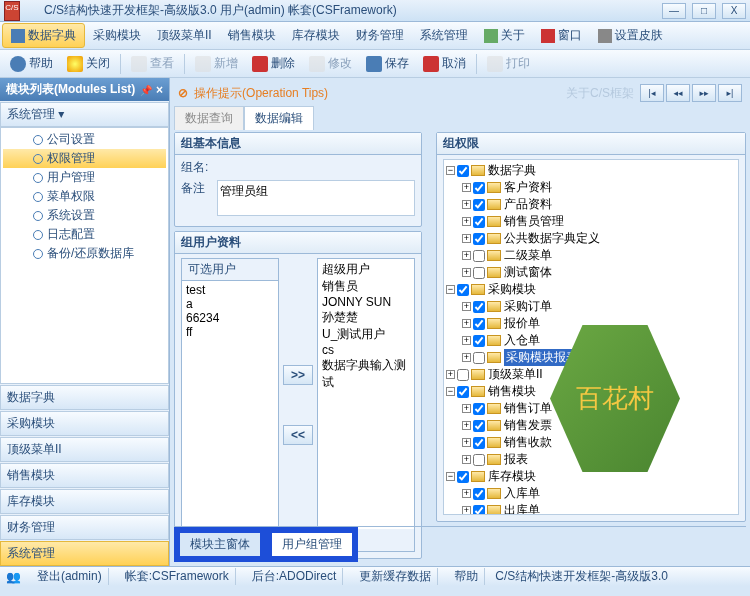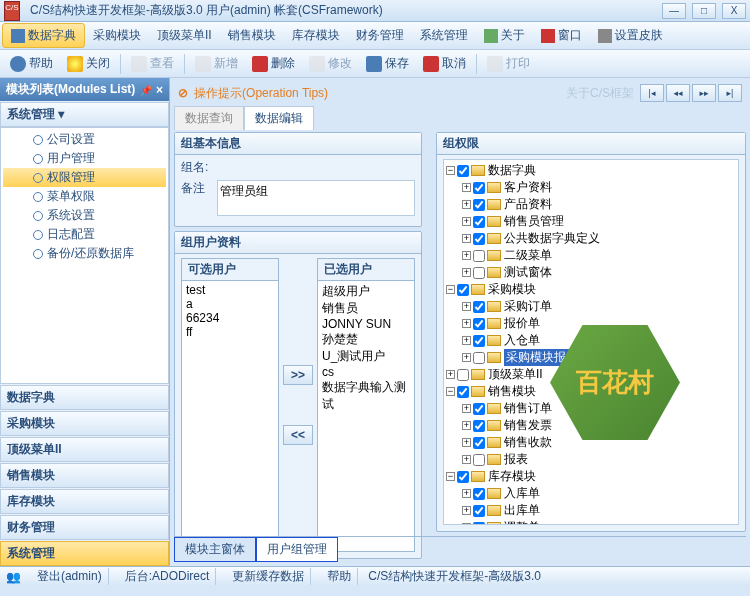--- a/index.html
+++ b/index.html
@@ -1,34 +1,34 @@
 <!DOCTYPE html>
 <html><head>
 <meta charset="utf-8">
 <style>
 *{box-sizing:border-box;margin:0;padding:0;font-family:"Microsoft YaHei","SimSun",sans-serif;font-size:12px}
 body{background:#d7e7f7;width:750px;height:596px;overflow:hidden;position:relative}
 .titlebar{height:22px;background:linear-gradient(#e8f1fb,#cde2f5);display:flex;align-items:center;padding:0 4px;border-bottom:1px solid #9cb9d8}
 .titlebar .app-icon{width:16px;height:20px;background:#c43;border:1px solid #822;font-size:8px;color:#fff;text-align:center;line-height:12px}
-.titlebar .title{margin-left:10px;color:#2a4e7a}
+.titlebar .title{margin-left:24px;color:#2a4e7a}
 .titlebar .win-controls{margin-left:auto;display:flex;gap:6px}
 .titlebar .win-btn{width:24px;height:16px;background:linear-gradient(#f7fbff,#d5e6f5);border:1px solid #9cb9d8;text-align:center;font-size:10px;color:#2a4e7a;line-height:14px;cursor:pointer}
 .menubar{height:28px;background:linear-gradient(#f7fbff,#d7e7f7);display:flex;align-items:center;border-bottom:1px solid #b8cde2;padding:0 2px}
 .menu-item{padding:3px 8px;display:flex;align-items:center;gap:3px;color:#2a4e7a;cursor:pointer}
 .menu-item.active{background:linear-gradient(#ffe9a8,#ffd156);border:1px solid #e5b83c;border-radius:3px}
 .mi-icon{width:14px;height:14px;display:inline-block}
 .toolbar{height:28px;background:linear-gradient(#f7fbff,#d7e7f7);display:flex;align-items:center;border-bottom:1px solid #b8cde2;padding:0 4px;gap:2px}
 .tb-btn{padding:2px 6px;display:flex;align-items:center;gap:3px;color:#2a4e7a;cursor:pointer}
 .tb-sep{width:1px;height:20px;background:#b8cde2;margin:0 2px}
 .tb-icon{width:16px;height:16px;display:inline-block;border-radius:2px}
 .main-area{display:flex;height:488px}
 .sidebar{width:170px;background:#e8f1fb;border-right:1px solid #9cb9d8;display:flex;flex-direction:column}
 .panel-hdr{background:linear-gradient(#6b9ed2,#4a7db5);color:#fff;padding:3px 6px;font-weight:bold;display:flex;align-items:center;justify-content:space-between}
 .panel-hdr .pin{font-size:10px}
-.acc-hdr{background:linear-gradient(#f7fbff,#d7e7f7);border:1px solid #b8cde2;padding:3px 6px;font-weight:bold;color:#2a4e7a;cursor:pointer;margin-top:1px}
+.acc-hdr{background:linear-gradient(#f7fbff,#d7e7f7);border:1px solid #b8cde2;padding:3px 6px;font-weight:normal;color:#2a4e7a;cursor:pointer;margin-top:1px}
 .acc-hdr.active{background:linear-gradient(#ffe9a8,#ffd156);border:1px solid #e5b83c}
 .tree-area{flex:1;background:#fff;border:1px solid #b8cde2;overflow:auto;padding:2px}
 .tree-node{padding:1px 2px 1px 14px;cursor:pointer;white-space:nowrap;position:relative}
 .tree-node::before{content:"";position:absolute;left:2px;top:4px;width:8px;height:8px;border:1px solid #888;background:#fff;font-size:8px;line-height:6px;text-align:center}
 .tree-node.expanded::before{content:"−"}
 .tree-child{padding:1px 2px 1px 30px;cursor:pointer;white-space:nowrap;color:#2a4e7a}
 .tree-child.sel{background:linear-gradient(#ffe9a8,#ffd156)}
 .tree-child .dot{display:inline-block;width:10px;height:10px;border:1px solid #4a7db5;border-radius:50%;margin-right:4px;vertical-align:middle}
 .content{flex:1;background:#d7e7f7;display:flex;flex-direction:column;padding:4px;gap:2px}
 .tips-bar{display:flex;align-items:center;gap:6px;padding:2px 4px}
@@ -43,37 +43,37 @@
 .left-col{flex:1;display:flex;flex-direction:column;gap:4px;min-width:0}
 .right-col{width:310px;display:flex;flex-direction:column;min-width:0}
 .grp{border:1px solid #9cb9d8;background:#eaf2fb;padding:6px;border-radius:2px}
 .grp-title{color:#2a4e7a;font-weight:bold;margin:-6px -6px 4px -6px;padding:2px 6px;border-bottom:1px solid #9cb9d8;background:linear-gradient(#f7fbff,#e0ecf7)}
 .form-row{display:flex;align-items:flex-start;gap:6px;margin-bottom:4px}
 .form-label{width:30px;color:#2a4e7a}
 .form-input{flex:1;border:1px solid #b8cde2;padding:2px;background:#f5f5f5;color:#888}
 .form-textarea{flex:1;border:1px solid #b8cde2;padding:2px;background:#fff;height:36px;resize:none}
 .user-area{display:flex;gap:4px;flex:1}
 .user-col{flex:1;border:1px solid #9cb9d8;background:#eaf2fb}
-.user-col-hdr{padding:2px 6px;color:#2a4e7a;font-weight:bold;border-bottom:1px solid #9cb9d8}
+.user-col-hdr{padding:2px 6px;color:#2a4e7a;font-weight:normal;border-bottom:1px solid #9cb9d8}
 .user-list{background:#fff;height:270px;overflow:auto;padding:2px}
 .user-item{padding:0 2px;cursor:pointer}
 .move-btns{display:flex;flex-direction:column;justify-content:center;gap:40px}
 .move-btn{width:30px;height:20px;background:linear-gradient(#f7fbff,#d5e6f5);border:1px solid #9cb9d8;cursor:pointer;font-weight:bold;color:#2a4e7a}
 .perm-tree{flex:1;background:#fff;border:1px solid #b8cde2;overflow:auto;padding:2px;position:relative}
 .pt-row{white-space:nowrap;padding:0;cursor:pointer;display:flex;align-items:center}
 .pt-exp{display:inline-block;width:9px;height:9px;border:1px solid #888;text-align:center;line-height:7px;font-size:9px;margin-right:2px;flex-shrink:0;background:#fff}
 .pt-cb{width:12px;height:12px;margin-right:2px;flex-shrink:0}
 .pt-folder{display:inline-block;width:14px;height:11px;background:linear-gradient(#ffe9a8,#e5b83c);border:1px solid #c89420;margin-right:3px;flex-shrink:0}
 .pt-sel{background:#316ac5;color:#fff;padding:0 2px}
 .bottom-tabs{display:flex;border-top:1px solid #9cb9d8;margin-top:2px}
-.btab{padding:3px 10px;background:#d7e7f7;border:1px solid #1d4ed8;cursor:pointer;color:#2a4e7a}
+.btab{padding:3px 10px;background:#d7e7f7;border:6px solid #1d4ed8;cursor:pointer;color:#2a4e7a}
 .btab.active{background:#fff}
 .statusbar{height:20px;background:linear-gradient(#f7fbff,#d7e7f7);border-top:1px solid #9cb9d8;display:flex;align-items:center;padding:0 6px;gap:10px;color:#2a4e7a}
 .status-seg{padding:0 6px;border-right:1px solid #b8cde2}
-.hex-logo{position:absolute;right:70px;top:325px;width:130px;height:115px;background:linear-gradient(135deg,#6ba843,#4a8530);clip-path:polygon(25% 0,75% 0,100% 50%,75% 100%,25% 100%,0 50%);display:flex;align-items:center;justify-content:center;color:#f5c842;font-size:26px;font-weight:bold;font-family:"KaiTi","SimSun";pointer-events:none;z-index:5}
+.hex-logo{position:absolute;right:70px;top:325px;width:130px;height:147px;background:linear-gradient(135deg,#6ba843,#4a8530);clip-path:polygon(25% 0,75% 0,100% 50%,75% 100%,25% 100%,0 50%);display:flex;align-items:center;justify-content:center;color:#f5c842;font-size:26px;font-weight:normal;font-family:"KaiTi","SimSun";pointer-events:none;z-index:5}
 </style>
 </head>
 <body>
 
 <div class="titlebar">
   <span class="app-icon">C/S</span>
   <span class="title">C/S结构快速开发框架-高级版3.0 用户(admin) 帐套(CSFramework)</span>
   <div class="win-controls">
     <span class="win-btn">—</span>
     <span class="win-btn">□</span>
@@ -163,22 +163,22 @@
 <div class="main-area">
   <div class="sidebar">
     <div class="panel-hdr">
       <span>模块列表(Modules List)</span>
       <span><span class="pin">📌</span> <span>×</span></span>
     </div>
     <div class="acc-hdr"><span>系统管理</span> <span>▾</span></div>
     <div class="tree-area">
       <div id="tree-children">
           <div class="tree-child"><span class="dot"></span>公司设置</div>
+          <div class="tree-child sel"><span class="dot"></span>权限管理</div>
           <div class="tree-child"><span class="dot"></span>用户管理</div>
-          <div class="tree-child sel"><span class="dot"></span>权限管理</div>
           <div class="tree-child"><span class="dot"></span>菜单权限</div>
           <div class="tree-child"><span class="dot"></span>系统设置</div>
           <div class="tree-child"><span class="dot"></span>日志配置</div>
           <div class="tree-child"><span class="dot"></span>备份/还原数据库</div>
         </div>
     </div>
     <div id="accordions">
         <div class="acc-hdr">数据字典</div>
         <div class="acc-hdr">采购模块</div>
         <div class="acc-hdr">顶级菜单II</div>
@@ -228,21 +228,20 @@
                   <div class="user-item">a</div>
                   <div class="user-item">66234</div>
                   <div class="user-item">ff</div>
                 </div>
             </div>
             <div class="move-btns">
               <button class="move-btn">&gt;&gt;</button>
               <button class="move-btn">&lt;&lt;</button>
             </div>
             <div class="user-col">
-              <div class="user-col-hdr">已选用户</div>
               <div class="user-list" id="sel-list">
                   <div class="user-item">超级用户</div>
                   <div class="user-item">销售员</div>
                   <div class="user-item">JONNY SUN</div>
                   <div class="user-item">孙楚楚</div>
                   <div class="user-item">U_测试用户</div>
                   <div class="user-item">cs</div>
                   <div class="user-item">数据字典输入测试</div>
                 </div>
             </div>
@@ -394,19 +393,20 @@
     <div class="bottom-tabs">
       <div class="btab">模块主窗体</div>
       <div class="btab active">用户组管理</div>
     </div>
   </div>
 </div>
 
 <div class="statusbar">
   <span>👥</span>
   <span class="status-seg">登出(admin)</span>
+  <span class="status-seg">帐套:CSFramework</span>
   <span class="status-seg">后台:ADODirect</span>
   <span class="status-seg">更新缓存数据</span>
   <span class="status-seg">帮助</span>
   <span>C/S结构快速开发框架-高级版3.0</span>
 </div>
 
 <div class="hex-logo">百花村</div>
 
 </body></html>

